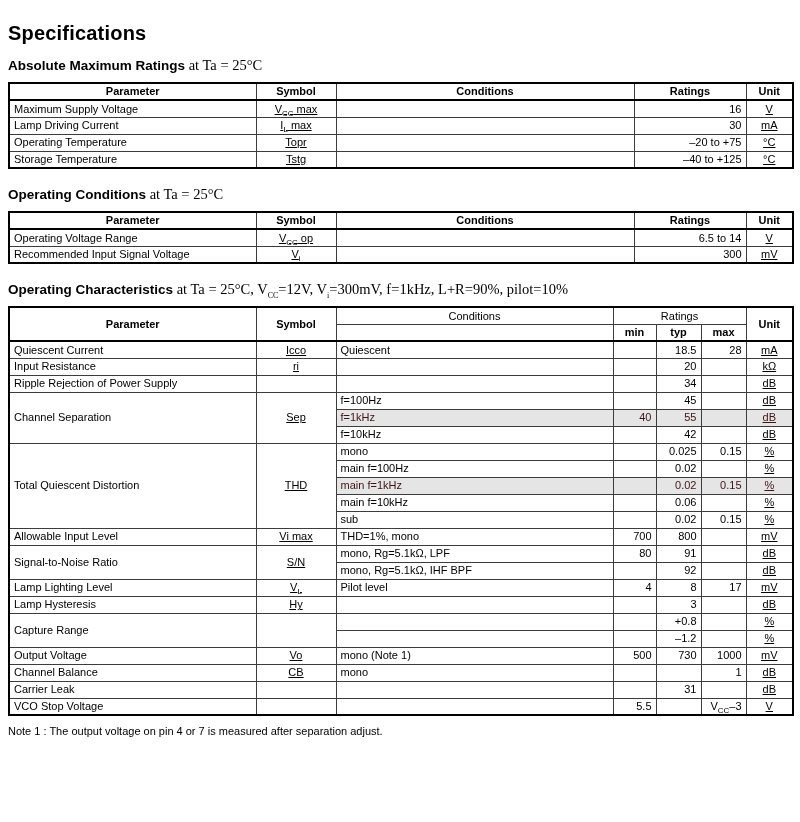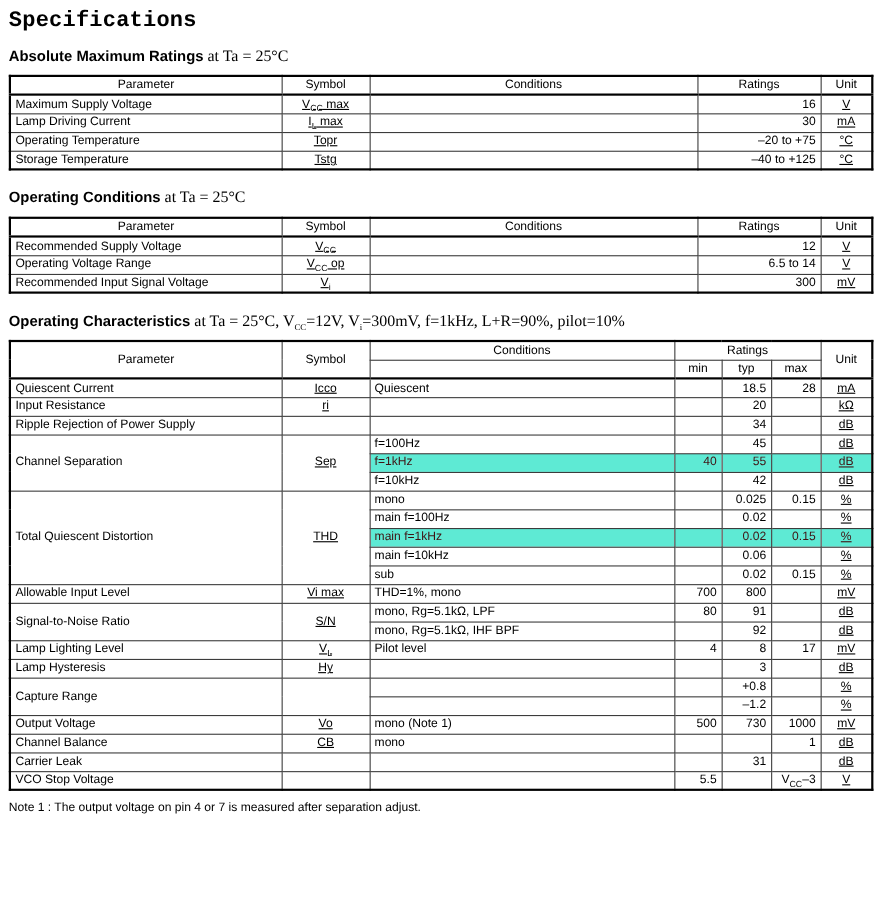--- a/index.html
+++ b/index.html
@@ -6,23 +6,22 @@
   html, body { margin: 0; padding: 0; background: #fff; }
   body {
     width: 800px;
     padding: 6px 8px 8px 8px;
     font-family: "Liberation Sans", sans-serif;
     color: #000;
   }
   .page-title {
     font-size: 20px;
     font-weight: bold;
-    margin: 2px 0 12px 0;
+    margin: 16px 0 12px 0;
     letter-spacing: 0.2px;
-    font-family: Liberation Mono, monospace;
   }
   .sec-head {
     font-size: 13.5px;
     font-weight: bold;
     margin: 17px 0 8px 0;
   }
   .sec-head.first { margin-top: 1px; }
   .sec-head .rest {
     font-family: "Liberation Serif", serif;
     font-weight: normal;
@@ -38,25 +37,25 @@
     border: 1px solid #3c3c3c;
     font-size: 11px;
     font-weight: normal;
     height: 17px;
     padding: 0 4px;
     overflow: hidden;
     white-space: nowrap;
     line-height: 1.1;
   }
   table.spec th { text-align: center; }
-  table.spec th.hb { border-bottom: 2px solid #000; }
+  table.spec th.hb { border-bottom: 2px solid #000; font-weight: bold; }
   td.l { text-align: left; }
   td.c { text-align: center; text-decoration: underline; }
   td.r { text-align: right; }
-  td.hl { background: #5eead4; color: #3f1414; }
+  td.hl { background: #e5e5e5; color: #3f1414; }
   sub { font-size: 8px; line-height: 0; }
   .note {
     font-family: Liberation Sans, sans-serif;
     font-size: 11px;
     margin-top: 9px;
   }
 </style>
 </head>
 <body>
 
@@ -128,27 +127,20 @@
   <thead>
       <tr>
         <th class="hb">Parameter</th>
         <th class="hb">Symbol</th>
         <th class="hb">Conditions</th>
         <th class="hb">Ratings</th>
         <th class="hb">Unit</th>
       </tr>
     </thead>
     <tbody>
-      <tr>
-        <td class="l">Recommended Supply Voltage</td>
-        <td class="c">V<sub>CC</sub></td>
-        <td class="l"></td>
-        <td class="r">12</td>
-        <td class="c">V</td>
-      </tr>
       <tr>
         <td class="l">Operating Voltage Range</td>
         <td class="c">V<sub>CC</sub> op</td>
         <td class="l"></td>
         <td class="r">6.5 to 14</td>
         <td class="c">V</td>
       </tr>
       <tr>
         <td class="l">Recommended Input Signal Voltage</td>
         <td class="c">V<sub>i</sub></td>

